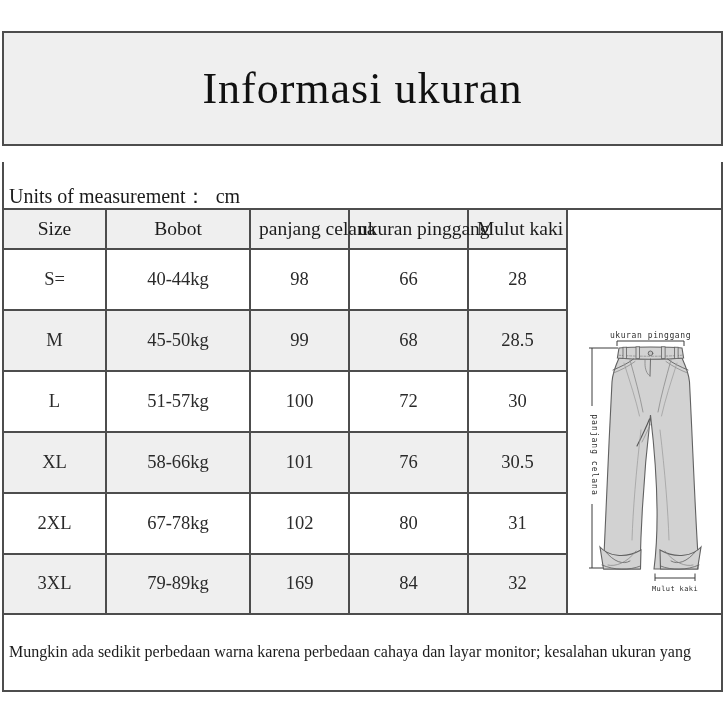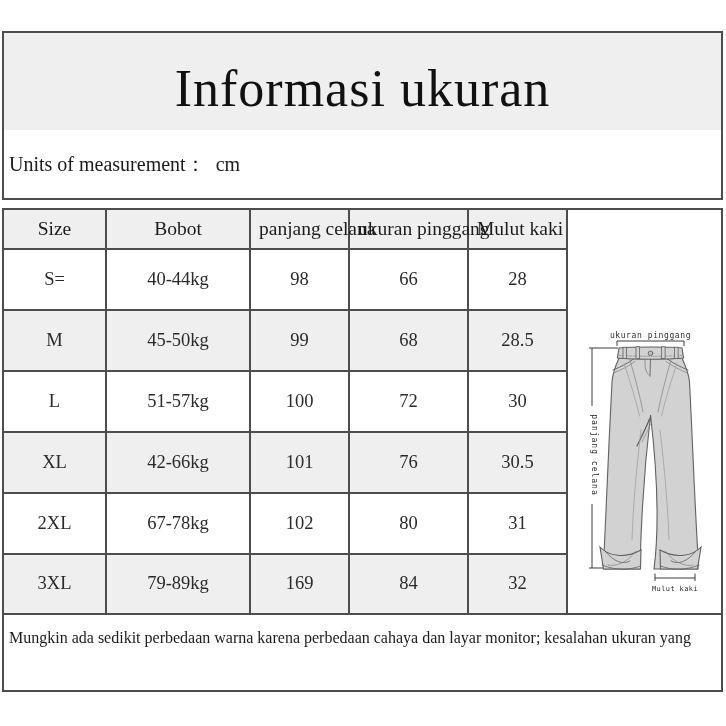--- a/index.html
+++ b/index.html
@@ -7,24 +7,24 @@
     width:726px;height:726px;position:relative;overflow:hidden;
     font-family:"Liberation Serif", serif;color:#1b1b1b;
   }
   .abs{position:absolute;box-sizing:border-box;}
   
   #title-box{
     left:2px;top:31px;width:721px;height:115px;
     background:#efefef;border:2px solid #4d4d4d;
     display:flex;align-items:center;justify-content:center;
   }
-  #title-box .title{font-size:52px;letter-spacing:1px;color:#111;}
+  #title-box .title{font-size:44px;letter-spacing:1px;color:#111;}
   
   #units-box{
-    left:2px;top:130px;width:721px;height:70px;
+    left:2px;top:162px;width:721px;height:70px;
     background:#ffffff;border:2px solid #4d4d4d;border-top:none;
     display:flex;align-items:center;padding-left:5px;font-size:20px;
   }
   #units-box .units-value{margin-left:10px;}
   
   #main-box{
     left:2px;top:208px;width:721px;height:407px;
     border:2px solid #4d4d4d;background:#fff;
   }
   #size-table{
@@ -46,21 +46,21 @@
   }
   #pants-svg{position:absolute;left:0;top:0;}
   .diagram-label{
     font-family:"DejaVu Sans Mono", monospace;
     fill:#2e2e2e;
   }
   
   #footer-box{
     left:2px;top:615px;width:721px;height:77px;
     border:2px solid #4d4d4d;border-top:none;background:#fff;
-    padding:9px 5px 0 5px;font-size:16px;line-height:28px;
+    padding:23px 5px 0 5px;font-size:16px;line-height:28px;
     overflow:hidden;
   }
   #footer-box .foot-line{display:block;white-space:nowrap;}
 </style>
 </head>
 <body>
 
 <div id="title-box" class="abs">
   <span class="title">Informasi ukuran</span>
 </div>
@@ -106,21 +106,21 @@
     </tr>
         <tr>
       <td>L</td>
       <td>51-57kg</td>
       <td>100</td>
       <td>72</td>
       <td>30</td>
     </tr>
         <tr>
       <td>XL</td>
-      <td>42-66kg</td>
+      <td>58-66kg</td>
       <td>101</td>
       <td>76</td>
       <td>30.5</td>
     </tr>
         <tr>
       <td>2XL</td>
       <td>67-78kg</td>
       <td>102</td>
       <td>80</td>
       <td>31</td>

